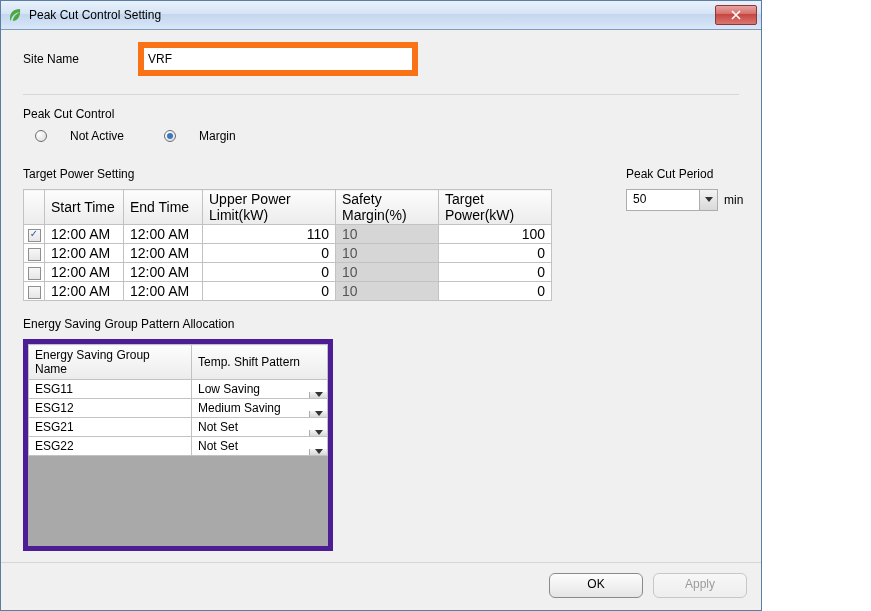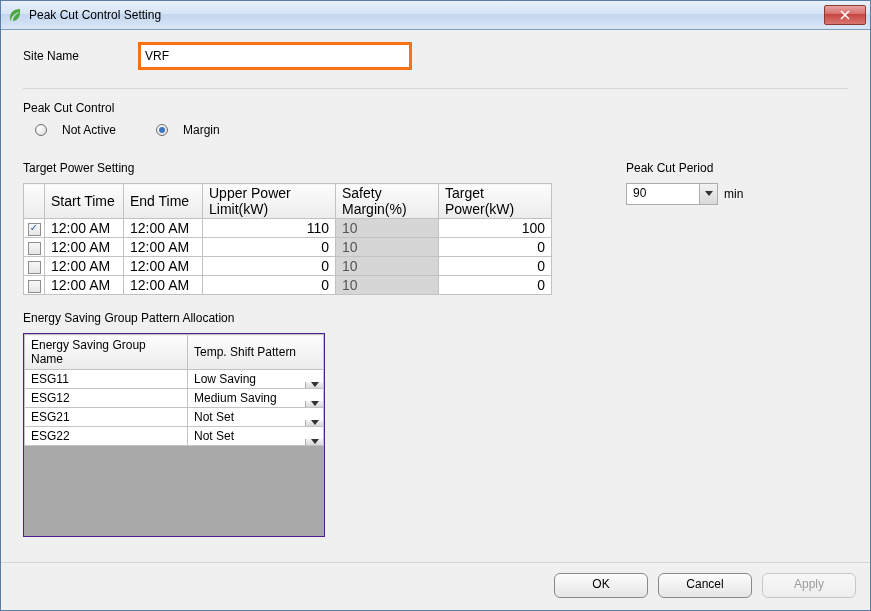--- a/index.html
+++ b/index.html
@@ -4,21 +4,21 @@
 <style>
   html, body {
     margin: 0;
     padding: 0;
     font-family: "Segoe UI", Tahoma, sans-serif;
     font-size: 12px;
     color: #000;
     background: #fff;
   }
   .window {
-    width: 871px;
+    width: 762px;
     height: 611px;
     box-sizing: border-box;
     border: 1px solid #5a7ea3;
     background: #f0f0f0;
     display: flex;
     flex-direction: column;
   }
   
   .titlebar {
     height: 28px;
@@ -65,21 +65,21 @@
     display: flex;
     align-items: center;
     margin-bottom: 18px;
   }
   .row-sitename .lbl {
     width: 115px;
   }
   .row-sitename input {
     width: 260px;
     height: 20px;
-    border: 3px solid #f97316;
+    border: 6px solid #f97316;
     padding: 1px 4px;
     font-family: inherit;
     font-size: 12px;
     background: #fff;
   }
 
   .hr {
     border: none;
     border-top: 1px solid #d6d6d6;
     margin: 0 0 12px 0;
@@ -92,21 +92,21 @@
   .radio-row {
     display: flex;
     align-items: center;
     gap: 40px;
     margin-left: 12px;
     margin-bottom: 24px;
   }
   .radio-item {
     display: flex;
     align-items: center;
-    gap: 15px;
+    gap: 23px;
   }
   .radio-circle {
     width: 12px;
     height: 12px;
     border: 1px solid #6f6f6f;
     border-radius: 50%;
     background: radial-gradient(circle at 30% 30%, #fff, #d9d9d9);
     position: relative;
     box-sizing: border-box;
   }
@@ -199,21 +199,21 @@
     display:flex; align-items:center; justify-content:center;
   }
   .combo .combo-btn svg { display:block; }
 
   
   .esg-wrap {
     margin-top: 16px;
   }
   .esg-outer {
     width: 300px;
-    border: 1px solid #4c1d95;
+    border: 5px solid #4c1d95;
     background: #a9a9a9;
   }
   .esg-table {
     width: 100%;
     border-collapse: collapse;
     background:#fff;
   }
   .esg-table th, .esg-table td {
     border: 1px solid #c2c2c2;
     font-weight: normal;
@@ -356,21 +356,21 @@
                 <td class="col-tp">0</td>
               </tr>
             </tbody>
         </table>
       </div>
 
       <div class="right-col">
         <div class="section-label">Peak Cut Period</div>
         <div class="pcp-row">
           <span class="combo">
-            <span class="combo-text">90</span>
+            <span class="combo-text">50</span>
             <span class="combo-btn">
               <svg width="8" height="6" viewBox="0 0 8 6">
                   <path d="M0 0 L8 0 L4 5 Z" fill="#333"></path>
                 </svg>
             </span>
           </span>
           <span>min</span>
         </div>
       </div>
     </div>
@@ -441,17 +441,16 @@
             </tbody>
         </table>
         <div class="esg-filler"></div>
       </div>
     </div>
 
   </div>
 
   <div class="footer">
     <div class="btn">OK</div>
-    <div class="btn">Cancel</div>
     <div class="btn disabled">Apply</div>
   </div>
 
 </div>
 
 </body></html>

